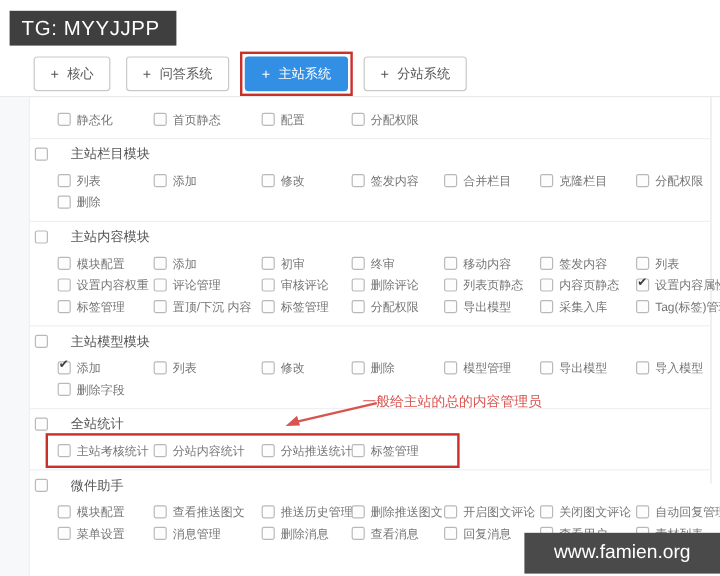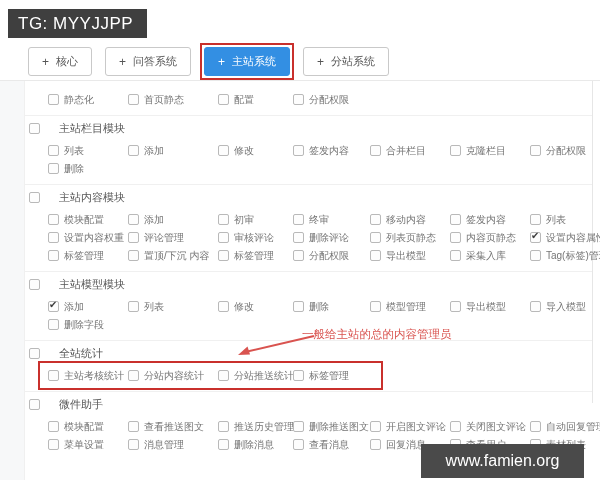--- a/index.html
+++ b/index.html
@@ -52,21 +52,21 @@
   .cb.checked::after{
     content:"\2714";position:absolute;left:0;top:-2px;font-size:10px;color:#3d3d3d;line-height:1;
   }
   .red-box{
     position:absolute;left:13px;top:-7px;width:345px;height:29px;
     border:2px solid var(--red);pointer-events:none;
   }
   .annotation{position:absolute;left:302px;top:327px;font-size:11.5px;color:var(--ann);z-index:3;white-space:nowrap}
   .arrow{position:absolute;left:228px;top:332px;z-index:3}
   .watermark{
-    position:absolute;right:16px;bottom:2px;width:163px;height:34px;background:var(--wm-bg);
+    position:absolute;right:0;bottom:2px;width:163px;height:34px;background:var(--wm-bg);
     color:#fff;font-size:16px;display:flex;align-items:center;justify-content:center;z-index:6;
   }
 </style>
 </head>
 <body>
 
 <div class="tg-badge">TG: MYYJJPP</div>
 
 <div class="tabbar" id="tabbar">
     <div class="tabwrap">

